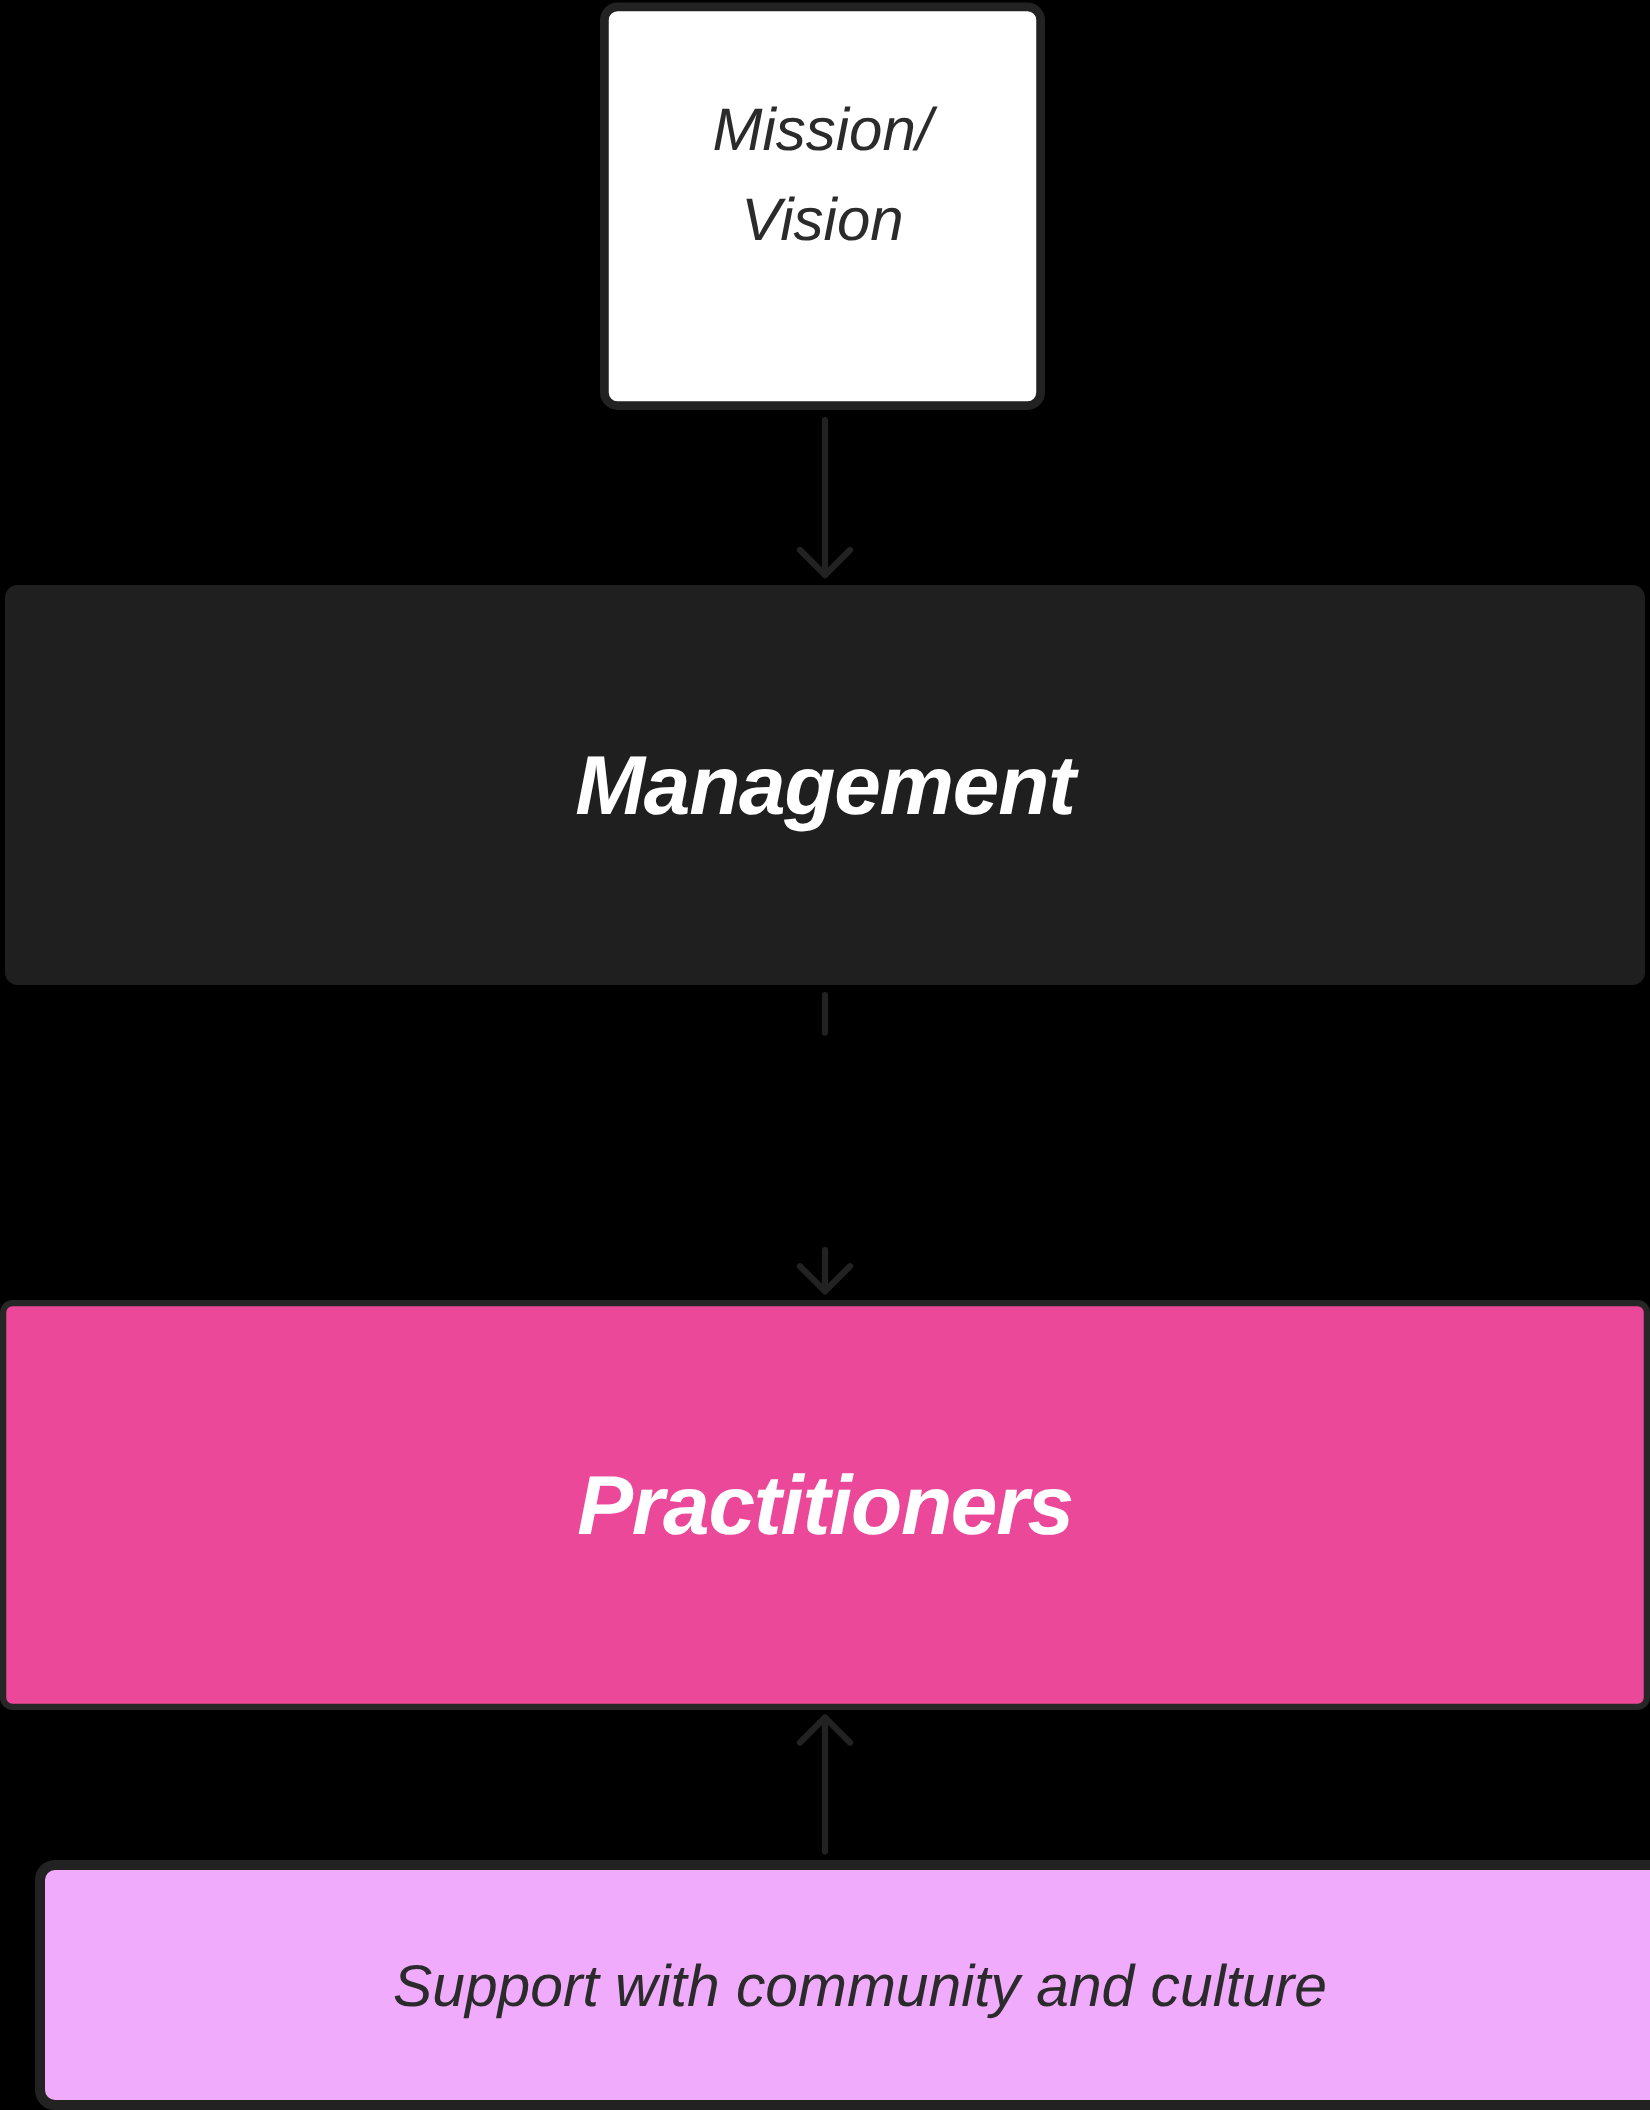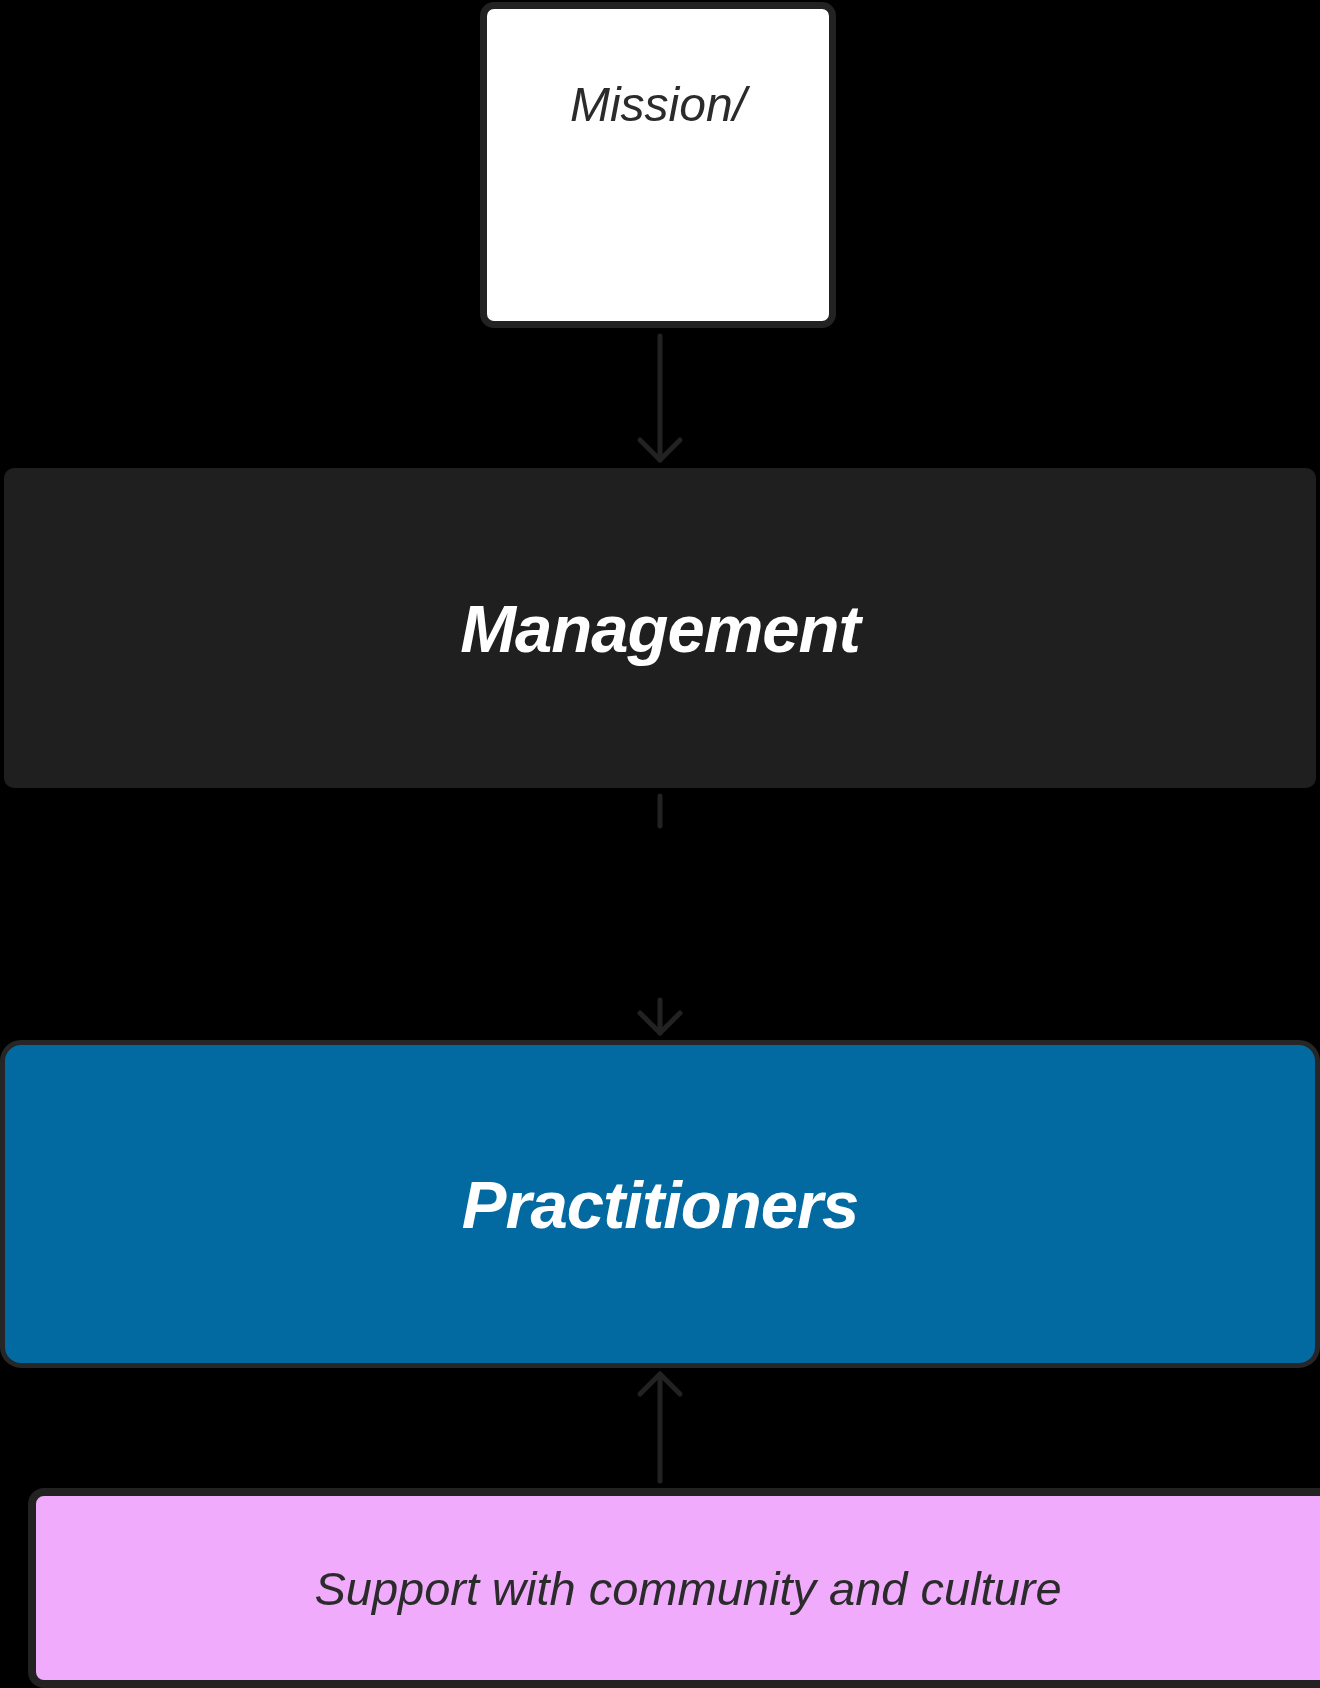--- a/index.html
+++ b/index.html
@@ -19,40 +19,41 @@
     .mission .label {
       color: #2b2b2b; font-size: 48px; line-height: 72px; text-align: center;
       width: 200px;
     }
     .management {
       left: 4px; top: 468px; width: 1312px; height: 320px;
       background: #1f1f1f; border-radius: 10px; align-items: center;
     }
     .practitioners {
       left: 0px; top: 1040px; width: 1320px; height: 328px;
-      background: #0369a1; border: 5px solid #262626; border-radius: 21px; align-items: center;
+      background: #ec4899; border: 5px solid #262626; border-radius: 10px; align-items: center;
     }
     .big-label {
       color: #ffffff; font-weight: bold; font-size: 67px; letter-spacing: -1px;
     }
     .support {
       left: 0px; top: 1488px; width: 1320px; height: 200px;
       background: #f0abfc; border: 8px solid #222222; border-radius: 16px;
       align-items: center;
       margin-left: 28px;
     }
     .support .label { color: #2b2b2b; font-size: 47px; }
     svg.connectors { position: absolute; left: 0; top: 0; }
   </style>
 </head>
 <body>
 
 <div class="node mission">
   <div class="label">
     <div>Mission/</div>
+    <div>Vision</div>
   </div>
 </div>
 
 <div class="node management">
   <div class="big-label">Management</div>
 </div>
 
 <div class="node practitioners">
   <div class="big-label">Practitioners</div>
 </div>

